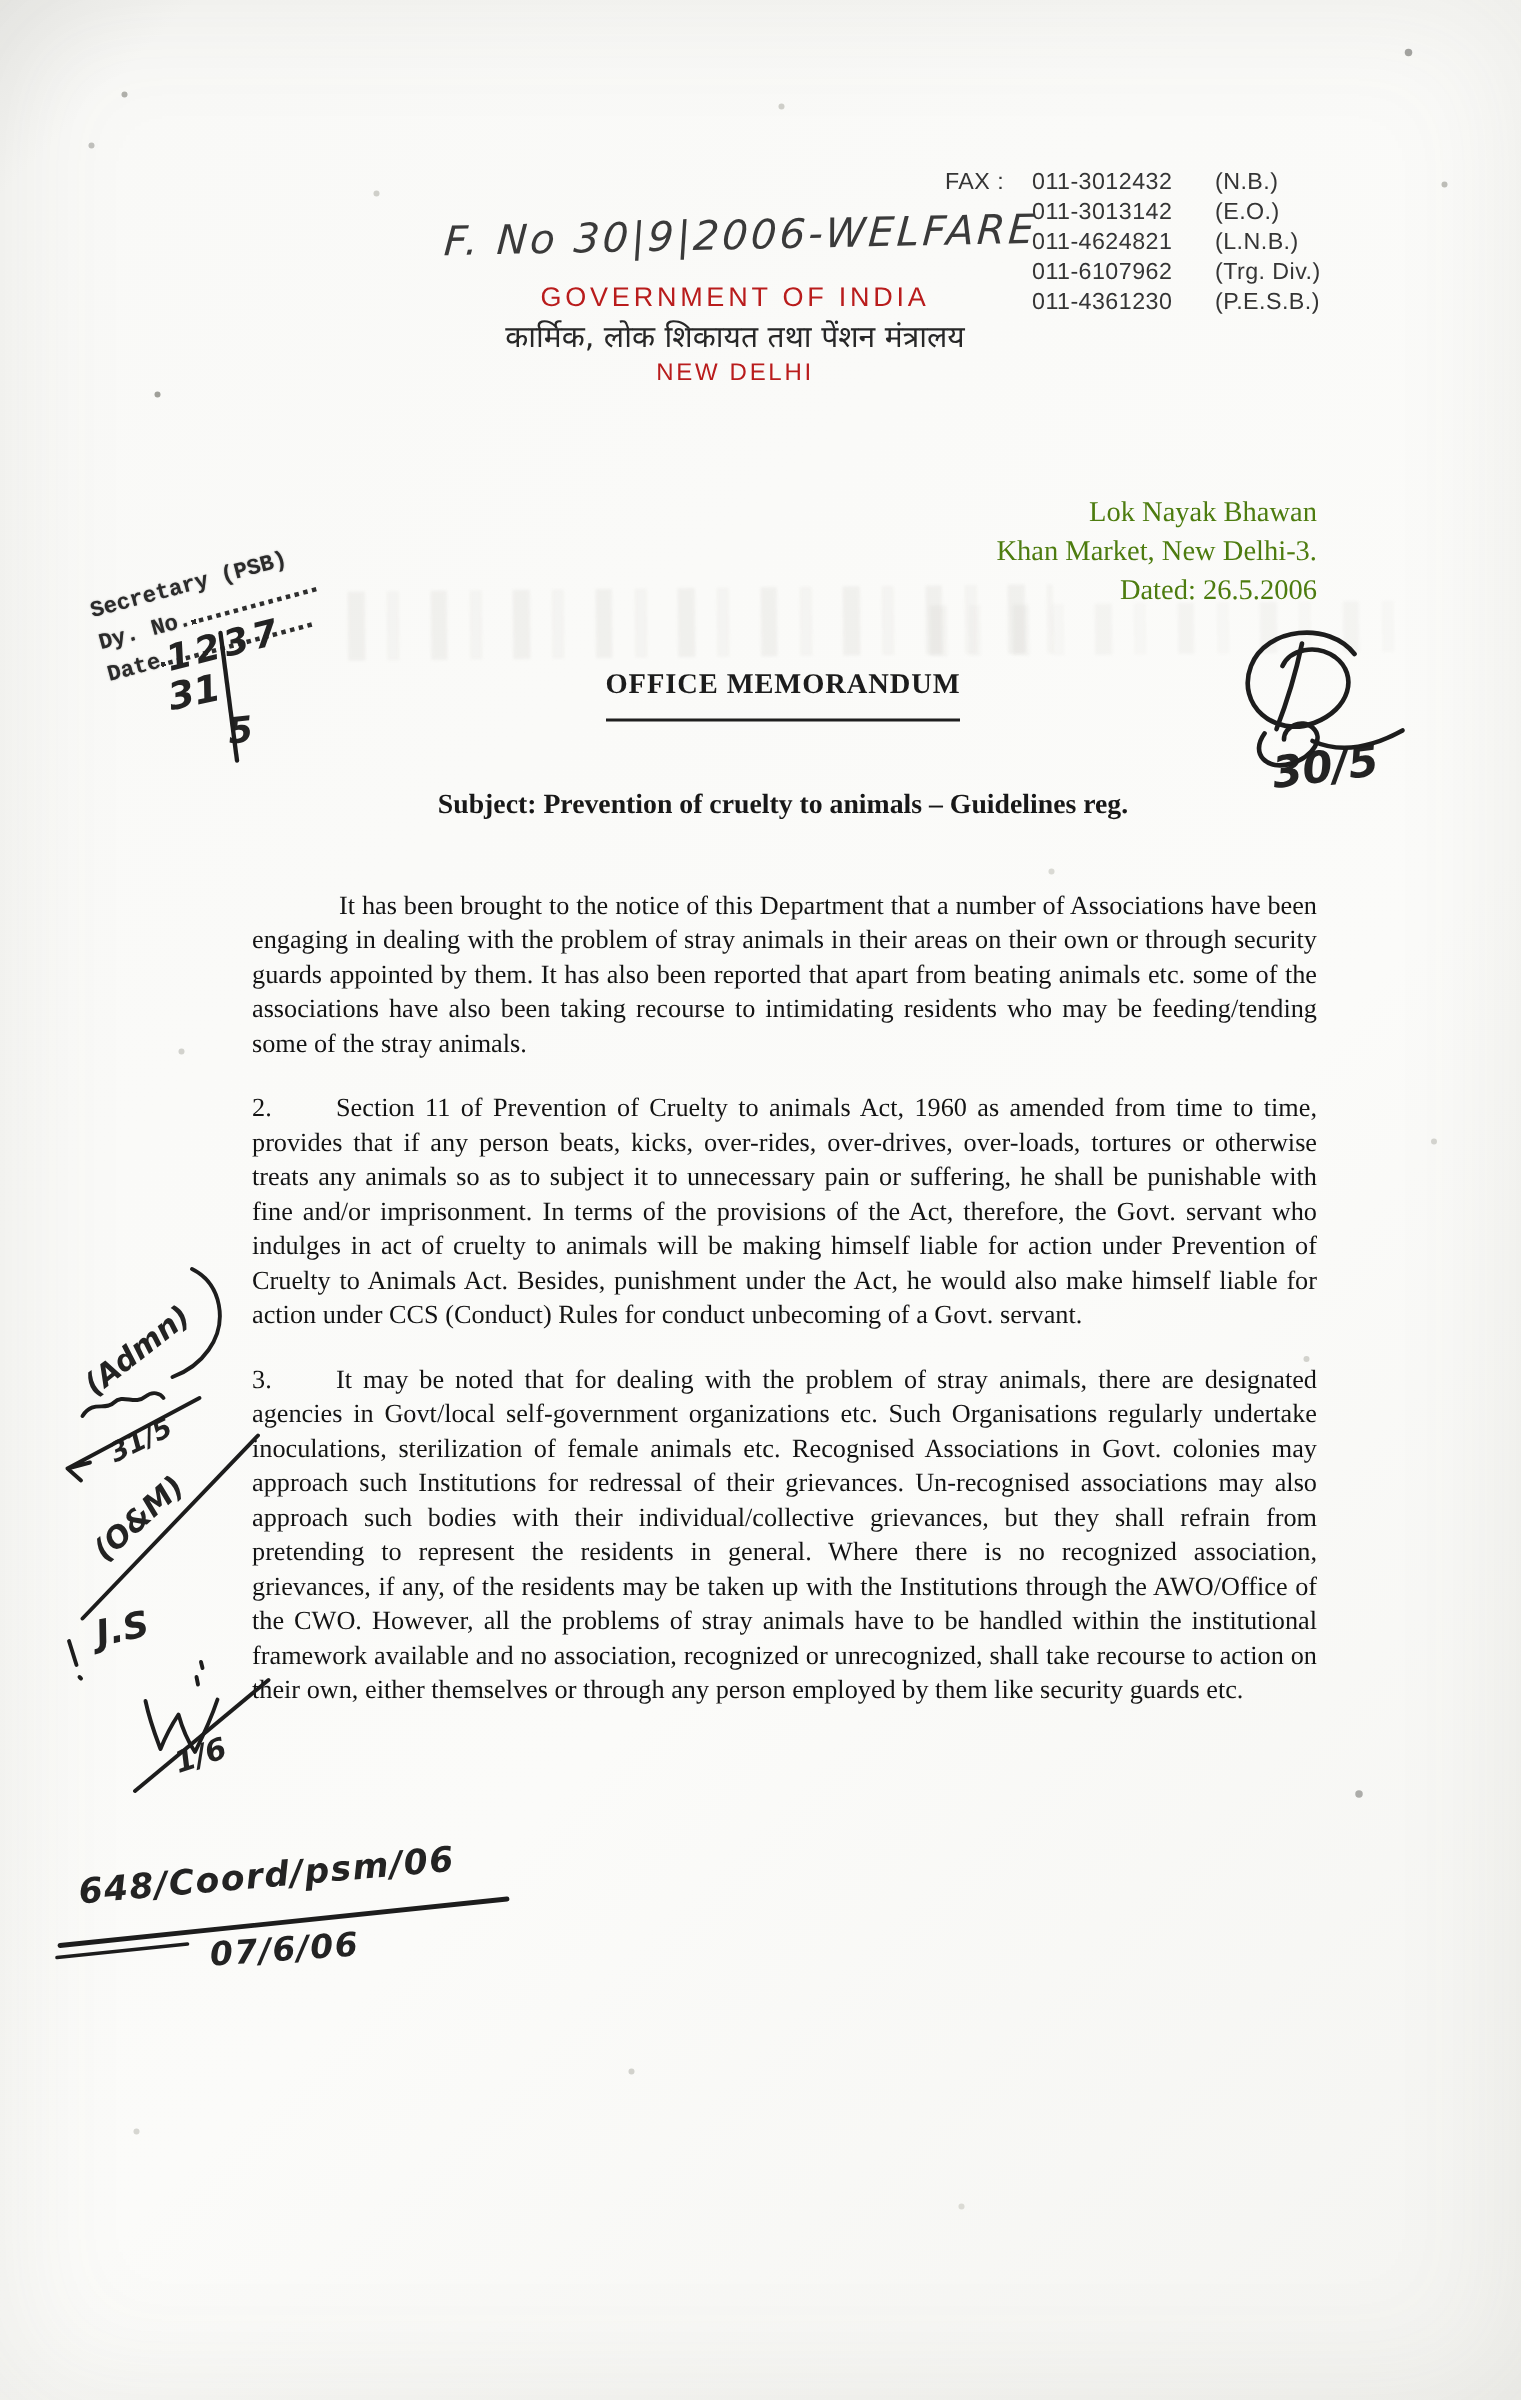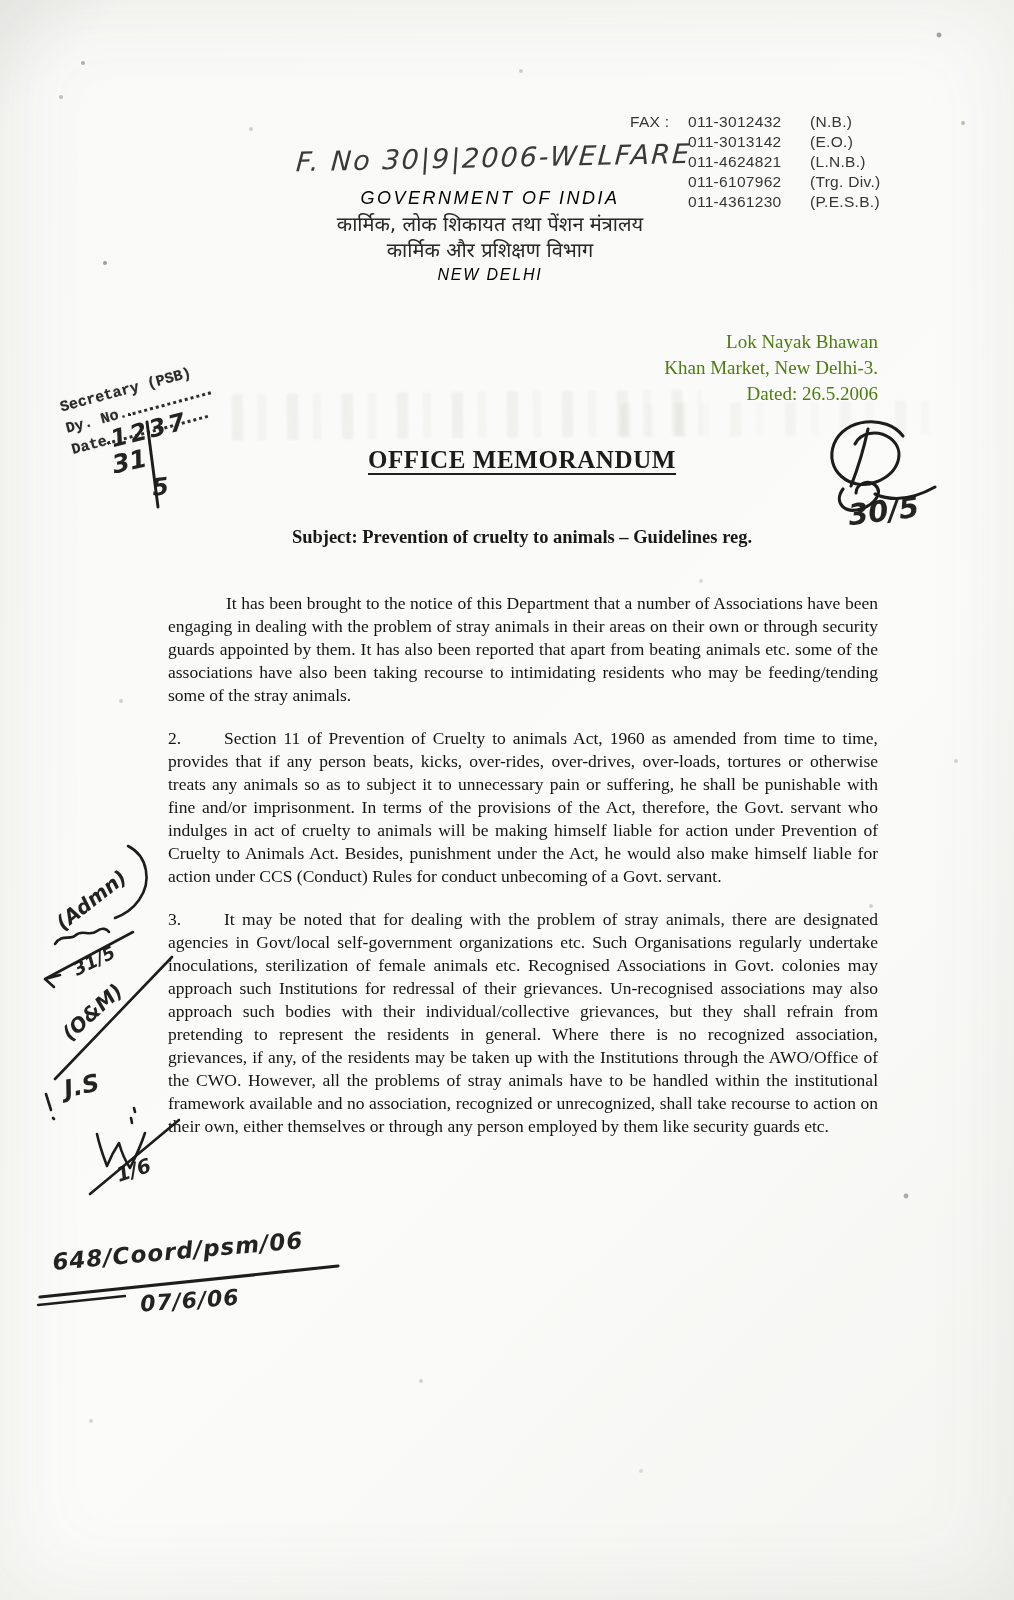--- a/index.html
+++ b/index.html
@@ -23,21 +23,21 @@
   
   .hw{font-family:"DejaVu Sans",sans-serif;font-style:italic;color:#232323;}
   .fno{left:296px;top:142px;font-size:27px;letter-spacing:2px;
        transform:rotate(-1.2deg) skewX(-5deg);white-space:nowrap;color:#3a3a3a;}
 
   
   .lh{left:90px;top:186px;width:800px;text-align:center;}
   .lh div{white-space:nowrap;}
   .hi{font-family:"DejaVu Sans","Liberation Sans",sans-serif;color:#272727;}
   .hi1{font-size:22px;line-height:27px;}
-  .en{font-family:"Liberation Sans",sans-serif;color:#000000;font-style:italic;}
+  .en{font-family:"Liberation Sans",sans-serif;color:#b91c1c;}
   .gov{font-size:18px;letter-spacing:2.5px;line-height:25px;}
   .hi2{font-size:20px;line-height:26px;}
   .min{font-size:17px;letter-spacing:1px;line-height:24px;}
   .hi3{font-size:20px;line-height:26px;}
   .dept{font-size:17px;letter-spacing:1px;line-height:24px;}
   .hic{font-size:19px;line-height:25px;}
   .city{font-size:16px;letter-spacing:1.8px;line-height:23px;}
 
   
   .addr{right:136px;top:329px;text-align:right;font-size:19px;line-height:26px;color:#4d7c0f;}
@@ -46,22 +46,22 @@
   .stamp{left:58px;top:398px;transform:rotate(-15deg);transform-origin:left top;
          font-family:"Liberation Mono",monospace;font-weight:bold;font-size:15px;
          line-height:22px;color:#2b2b2b;text-shadow:0 0 1px rgba(40,40,40,.55);white-space:nowrap;}
   .leader{display:inline-block;height:.55em;border-bottom:3px dotted #2e2e2e;}
   .hw-1237{left:110px;top:416px;font-size:24px;font-weight:bold;letter-spacing:3px;transform:rotate(-14deg);}
   .hw-31{left:112px;top:447px;font-size:25px;font-weight:bold;transform:rotate(-12deg);}
   .hw-5{left:152px;top:473px;font-size:24px;font-weight:bold;transform:rotate(-6deg);}
 
   
   .memo{left:15px;top:446px;width:1014px;text-align:center;}
-  .memo span{font-weight:bold;font-size:25px;letter-spacing:.6px;
-    border-bottom:2.5px solid #1f1f1f;padding-bottom:0;}
+  .memo span{font-weight:bold;font-size:19px;letter-spacing:.6px;
+    border-bottom:2.5px solid #1f1f1f;padding-bottom:12px;}
   .subject{left:15px;top:527px;width:1014px;text-align:center;
     font-weight:bold;font-size:18.5px;color:#181818;}
 
   
   .sigdate{left:848px;top:494px;font-size:29px;font-weight:bold;transform:rotate(-7deg);}
 
   
   .doc-body{left:152px;top:592px;width:726px;font-size:17.5px;line-height:23px;
     text-align:justify;color:#141414;}
   .para{margin:0 0 20px 16px;}
@@ -128,21 +128,20 @@
     <span class="fax-num">011-4361230</span>
     <span>(P.E.S.B.)</span>
   </div>
 </div>
 
 <div class="abs hw fno">F. No 30|9|2006-WELFARE</div>
 
 <div class="abs lh">
   <div class="en gov">GOVERNMENT OF INDIA</div>
   <div class="hi hi2" lang="hi">कार्मिक, लोक शिकायत तथा पेंशन मंत्रालय</div>
-  <div class="hi hi3" lang="hi">कार्मिक और प्रशिक्षण विभाग</div>
   <div class="en city">NEW DELHI</div>
 </div>
 
 <div class="abs addr">
   <div>Lok Nayak Bhawan</div>
   <div>Khan Market, New Delhi-3.</div>
   <div>Dated: 26.5.2006</div>
 </div>
 
 <div class="abs stamp">

